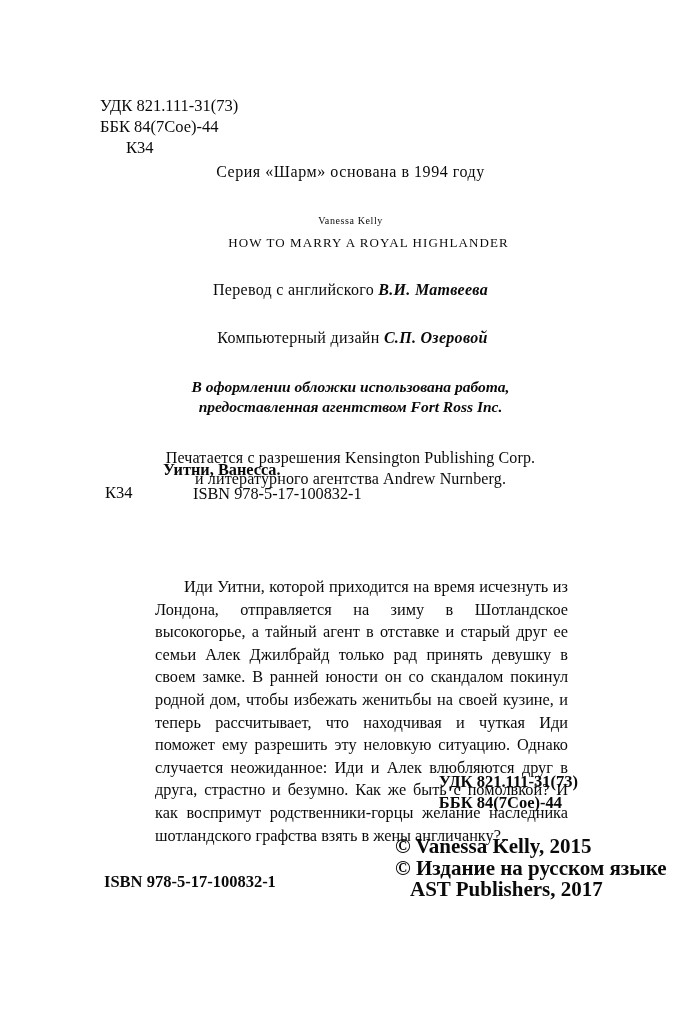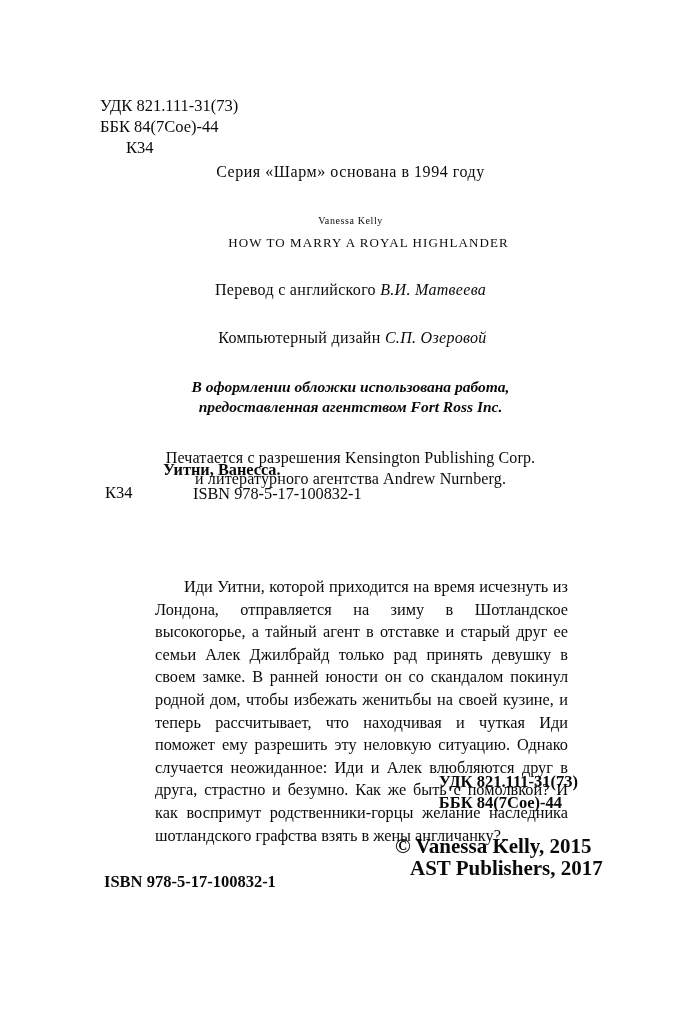--- a/index.html
+++ b/index.html
@@ -62,21 +62,21 @@
     letter-spacing: 0.3px;
     margin: 30px 0 0 0;
   }
   .designer {
     font-size: 16px;
     letter-spacing: 0.3px;
     margin: 30px 0 0 4px;
   }
   .translator .nm, .designer .nm {
     font-style: italic;
-    font-weight: 400;
+    font-weight: 700;
     text-align: right;
   }
   .cover-note {
     font-size: 15.5px;
     font-style: italic;
     font-weight: 700;
     line-height: 20px;
     margin: 30px 0 0 0;
   }
   .permission {
@@ -217,18 +217,19 @@
 
   <div class="annotation">Иди Уитни, которой приходится на время исчезнуть из Лондона, отправляется на зиму в Шотландское высокогорье, а тайный агент в отставке и старый друг ее семьи Алек Джилбрайд только рад принять девушку в своем замке. В ранней юности он со скандалом покинул родной дом, чтобы избежать женитьбы на своей кузине, и теперь рассчитывает, что находчивая и чуткая Иди поможет ему разрешить эту неловкую ситуацию. Однако случается неожиданное: Иди и Алек влюбляются друг в друга, страстно и безумно. Как же быть с помолвкой? И как воспримут родственники-горцы желание наследника шотландского графства взять в жены англичанку?..</div>
 
   <div class="codes-bottom">
     <span>УДК 821.111-31(73)</span>
     <span>ББК 84(7Сое)-44</span>
   </div>
 
   <div class="copyright">
     <span>© Vanessa Kelly, 2015</span>
+    <span>© Издание на русском языке</span>
     <span class="indent">AST Publishers, 2017</span>
   </div>
 
   <div class="isbn-bottom">ISBN 978-5-17-100832-1</div>
 
 </div>
 
 </body></html>

